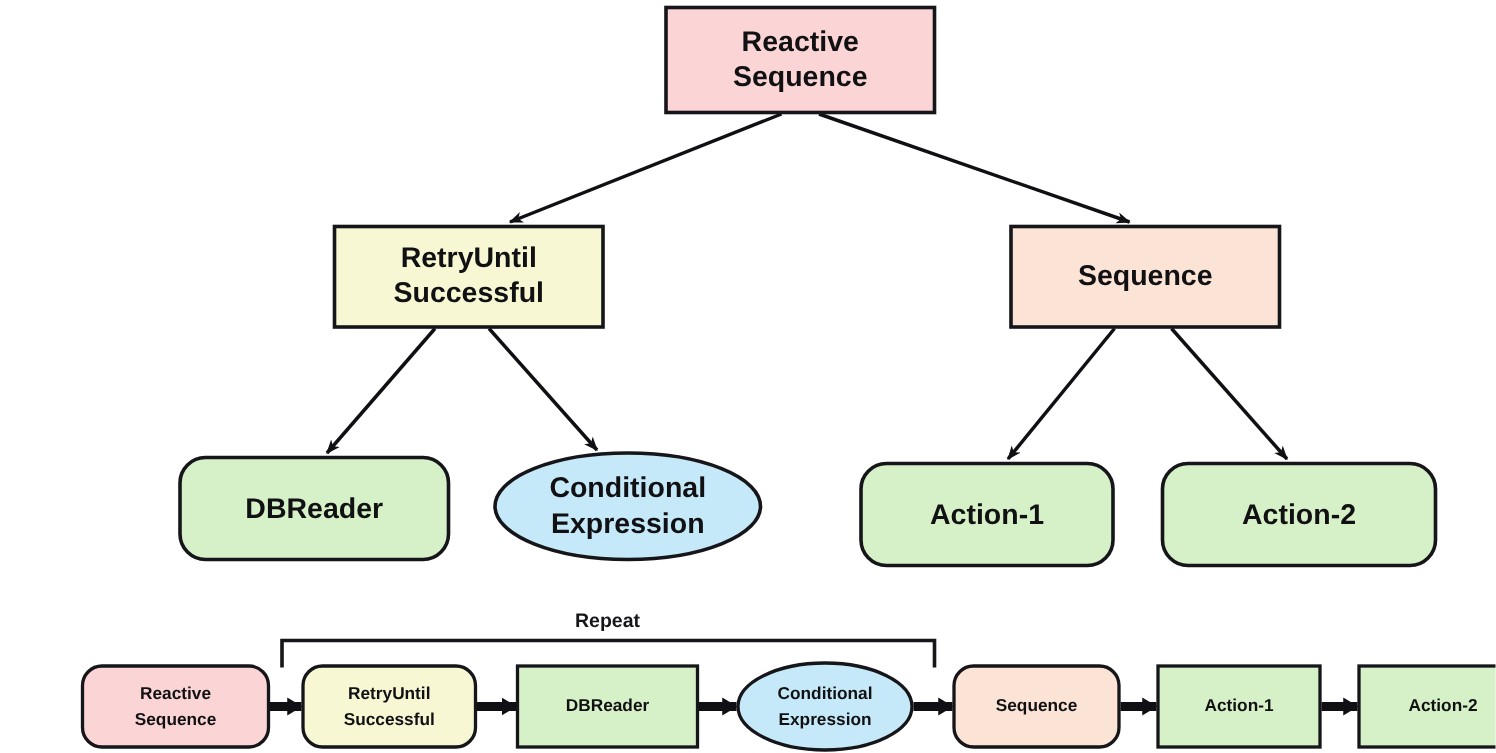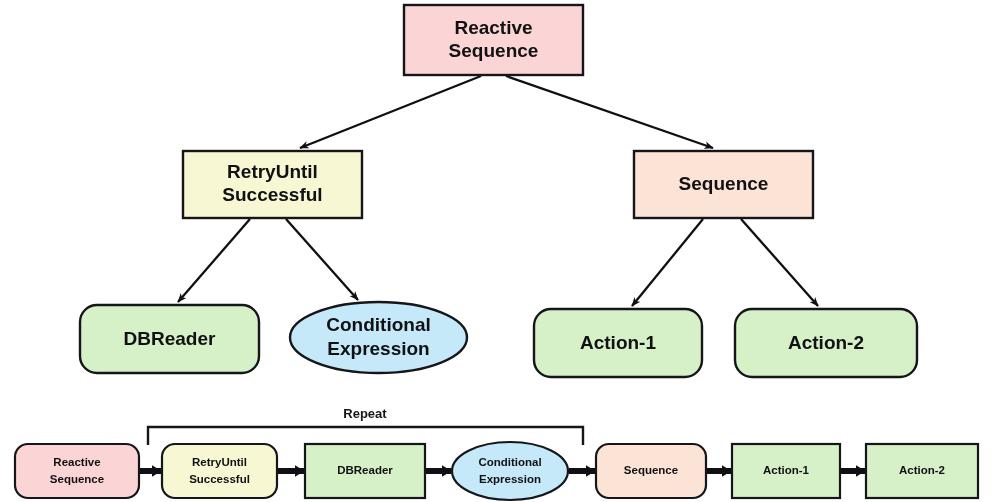--- a/index.html
+++ b/index.html
@@ -11,20 +11,21 @@
   body {
     width: 997px;
     height: 502px;
     font-family: "Liberation Sans", sans-serif;
     overflow: hidden;
   }
   #diagram-root {
     position: relative;
     width: 834px;
     height: 502px;
+    padding-left: 40px;
   }
   svg.diagram-canvas {
     display: block;
     width: 997px;
     height: 502px;
   }
   .node-shape {
     stroke: #16161a;
     stroke-width: 2.4;
   }

